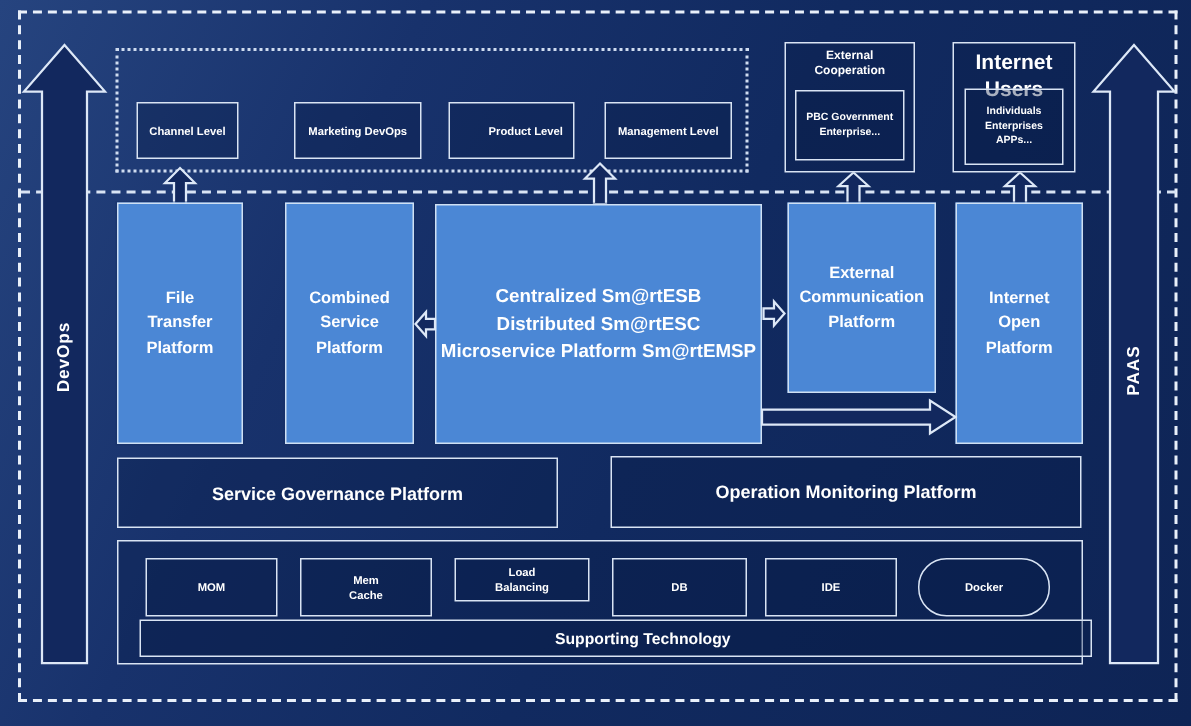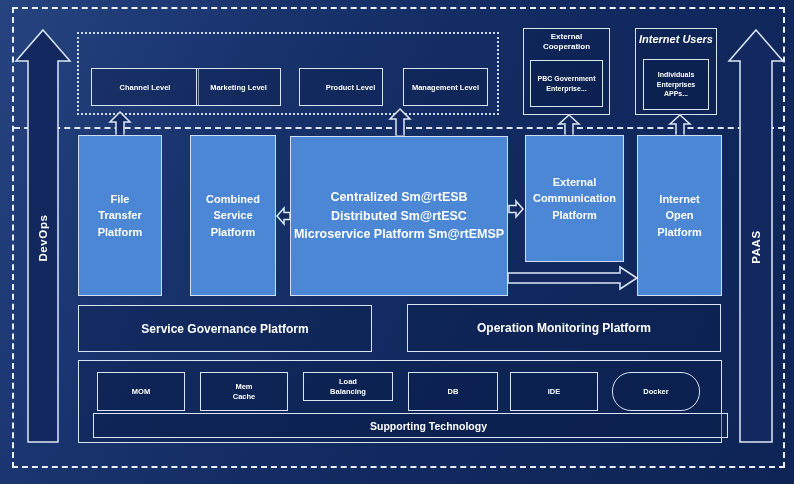--- a/index.html
+++ b/index.html
@@ -45,42 +45,42 @@
   <svg class="abs" style="left:14px;top:28px;z-index:2;" width="58" height="416" viewBox="0 0 58 416">
     <path class="arrow-path" d="M29,2 L56,33 L44,33 L44,414 L14,414 L14,33 L2,33 Z"></path>
   </svg>
   <div class="abs v-label" style="left:3px;top:227px;width:80px;height:22px;">DevOps</div>
 
   <svg class="abs" style="left:727px;top:28px;z-index:2;" width="58" height="416" viewBox="0 0 58 416">
     <path class="arrow-path" d="M29,2 L56,33 L45,33 L45,414 L13,414 L13,33 L2,33 Z"></path>
   </svg>
   <div class="abs v-label" style="left:716px;top:236px;width:80px;height:22px;">PAAS</div>
 
-  <div class="abs dbox lvl" style="left:91px;top:68px;width:108px;height:38px;">
+  <div class="abs dbox lvl" style="left:91px;top:68px;width:68px;height:38px;">
       <span>Channel Level</span>
     </div>
   <div class="abs dbox lvl" style="left:196px;top:68px;width:85px;height:38px;">
-      <span>Marketing Level</span>
+      <span>Marketing DevOps</span>
     </div>
   <div class="abs dbox lvl" style="left:299px;top:68px;width:84px;height:38px;padding-left:19px;">
       <span>Product Level</span>
     </div>
   <div class="abs dbox lvl" style="left:403px;top:68px;width:85px;height:38px;">
       <span>Management Level</span>
     </div>
 
   <div class="abs dbox" style="left:523px;top:28px;width:87px;height:87px;">
     <div class="cap-title pre">External
 Cooperation</div>
     <div class="abs dbox cap-inner pre" style="left:6px;top:31px;width:73px;height:47px;">PBC Government
 Enterprise...</div>
   </div>
 
   <div class="abs dbox" style="left:635px;top:28px;width:82px;height:87px;">
-    <div class="cap-title" style="font-size:11px;font-style:italic;">Internet Users</div>
+    <div class="cap-title" style="font-size:14px;">Internet Users</div>
     <div class="abs dbox cap-inner pre" style="left:7px;top:30px;width:66px;height:51px;">Individuals
 Enterprises
 APPs...</div>
   </div>
 
   <svg class="abs" style="left:109px;top:111px;z-index:2;" width="22" height="25" viewBox="0 0 22 25">
     <path class="arrow-path" d="M11,1 L21,11 L15,11 L15,25 L7,25 L7,11 L1,11 Z"></path>
   </svg>
   <svg class="abs" style="left:389px;top:108px;z-index:2;" width="22" height="28" viewBox="0 0 22 28">
     <path class="arrow-path" d="M11,1 L21,11 L15,11 L15,28 L7,28 L7,11 L1,11 Z"></path>

